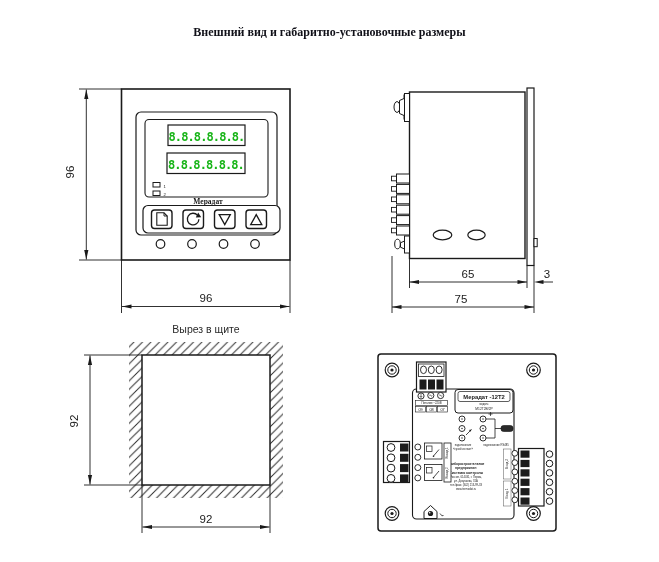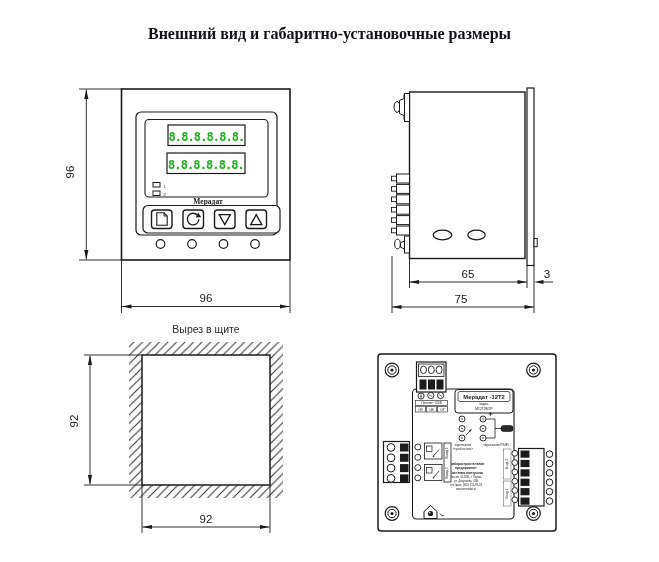--- a/index.html
+++ b/index.html
@@ -1,19 +1,19 @@
 <!DOCTYPE html>
 <html><head>
 <meta charset="utf-8">
 <style>
   html,body{margin:0;padding:0;background:#fff;}
   .page{position:relative;width:659px;height:562px;background:#fff;overflow:hidden;
         font-family:"Liberation Sans",sans-serif;}
   .doc-title{position:absolute;top:25px;left:0;width:659px;text-align:center;
-        font-family:"Liberation Serif",serif;font-weight:bold;font-size:16px;color:#101018;}
+        font-family:"Liberation Serif",serif;font-weight:bold;font-size:12px;color:#101018;}
   svg{position:absolute;left:0;top:0;}
   svg text{font-family:"Liberation Sans",sans-serif;fill:#1a1a1a;}
   .dim{font-size:11.5px;}
   .seg{font-family:"DejaVu Sans Mono",monospace;font-weight:bold;fill:#17b417;letter-spacing:-0.9px;font-size:12px;}
   .brand{font-family:"Liberation Serif",serif;font-weight:bold;font-size:7.5px;}
   .cap{font-size:10.5px;fill:#2a2a2a;}
   .b{font-weight:bold;}
   .ln{stroke:#1a1a1a;fill:none;}
   .fw{fill:#fff;stroke:#1a1a1a;}
   .dk{fill:#1c1c1c;stroke:none;}

